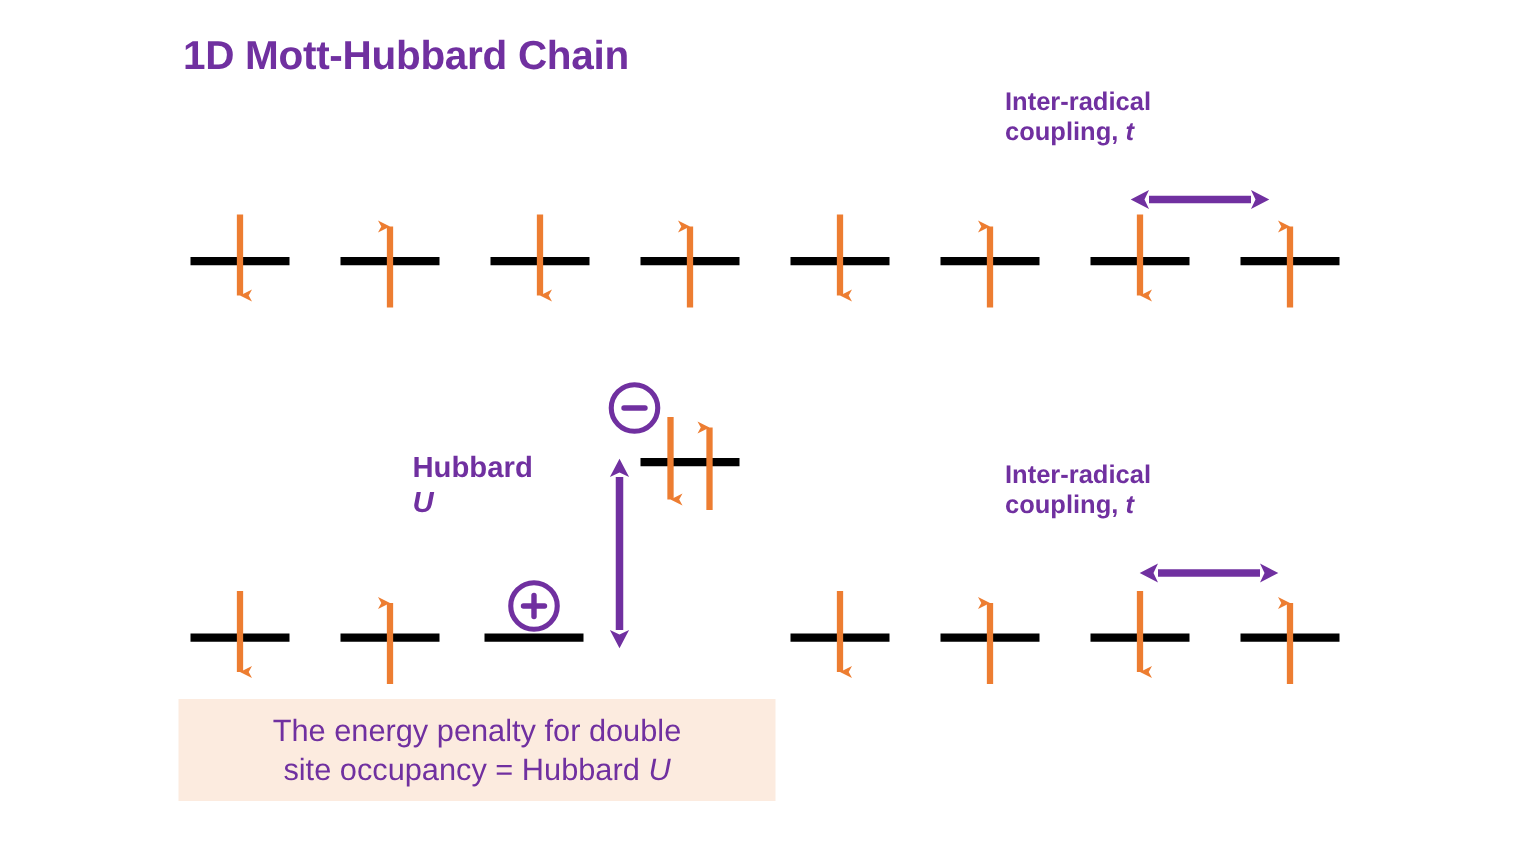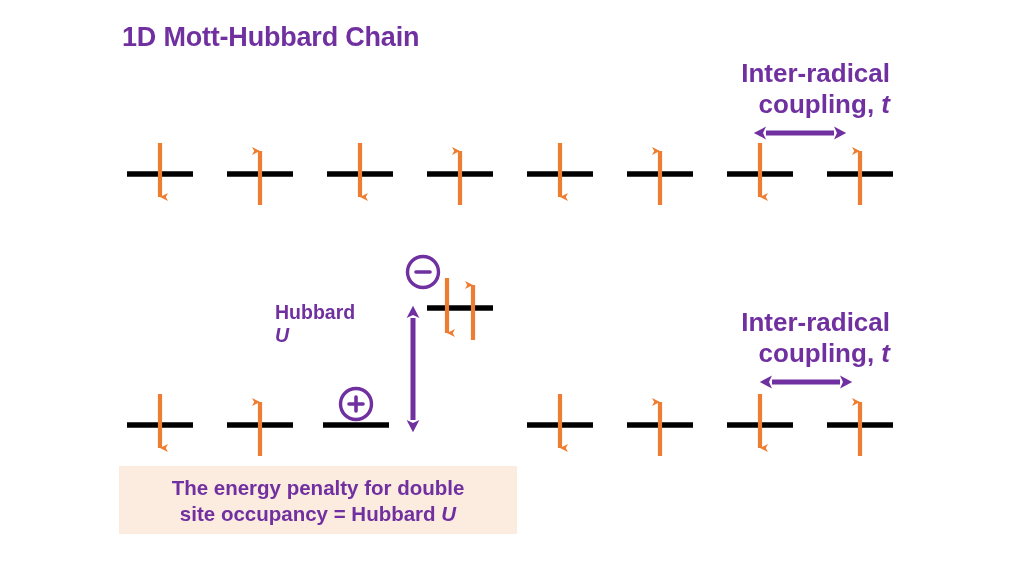--- a/index.html
+++ b/index.html
@@ -34,22 +34,22 @@
     white-space: pre;
     line-height: 1.18;
   }
   #page-title {
     left: 122px;
     top: 22px;
     font-size: 27px;
     letter-spacing: -0.2px;
   }
   .coupling-label {
-    font-size: 26px;
-    text-align: right;
+    font-size: 17px;
+    text-align: left;
     width: 220px;
   }
   #coupling-label-top { left: 670px; top: 58px; }
   #coupling-label-bottom { left: 670px; top: 307px; }
   .coupling-label .em { font-style: italic; }
   #hubbard-label {
     left: 275px;
     top: 301px;
     width: 130px;
     font-size: 19.5px;
@@ -64,21 +64,21 @@
     background: #FCEBDF;
   }
   #caption-text {
     position: absolute;
     left: 119px;
     top: 475px;
     width: 398px;
     text-align: center;
     font-size: 20.5px;
     color: #7030A0;
-    font-weight: bold;
+    font-weight: normal;
     line-height: 1.28;
   }
   #caption-text .em { font-style: italic; }
 </style>
 </head>
 <body>
 
 <div id="figure-root">
 
   <svg id="figure-svg" viewBox="0 0 1024 576">

